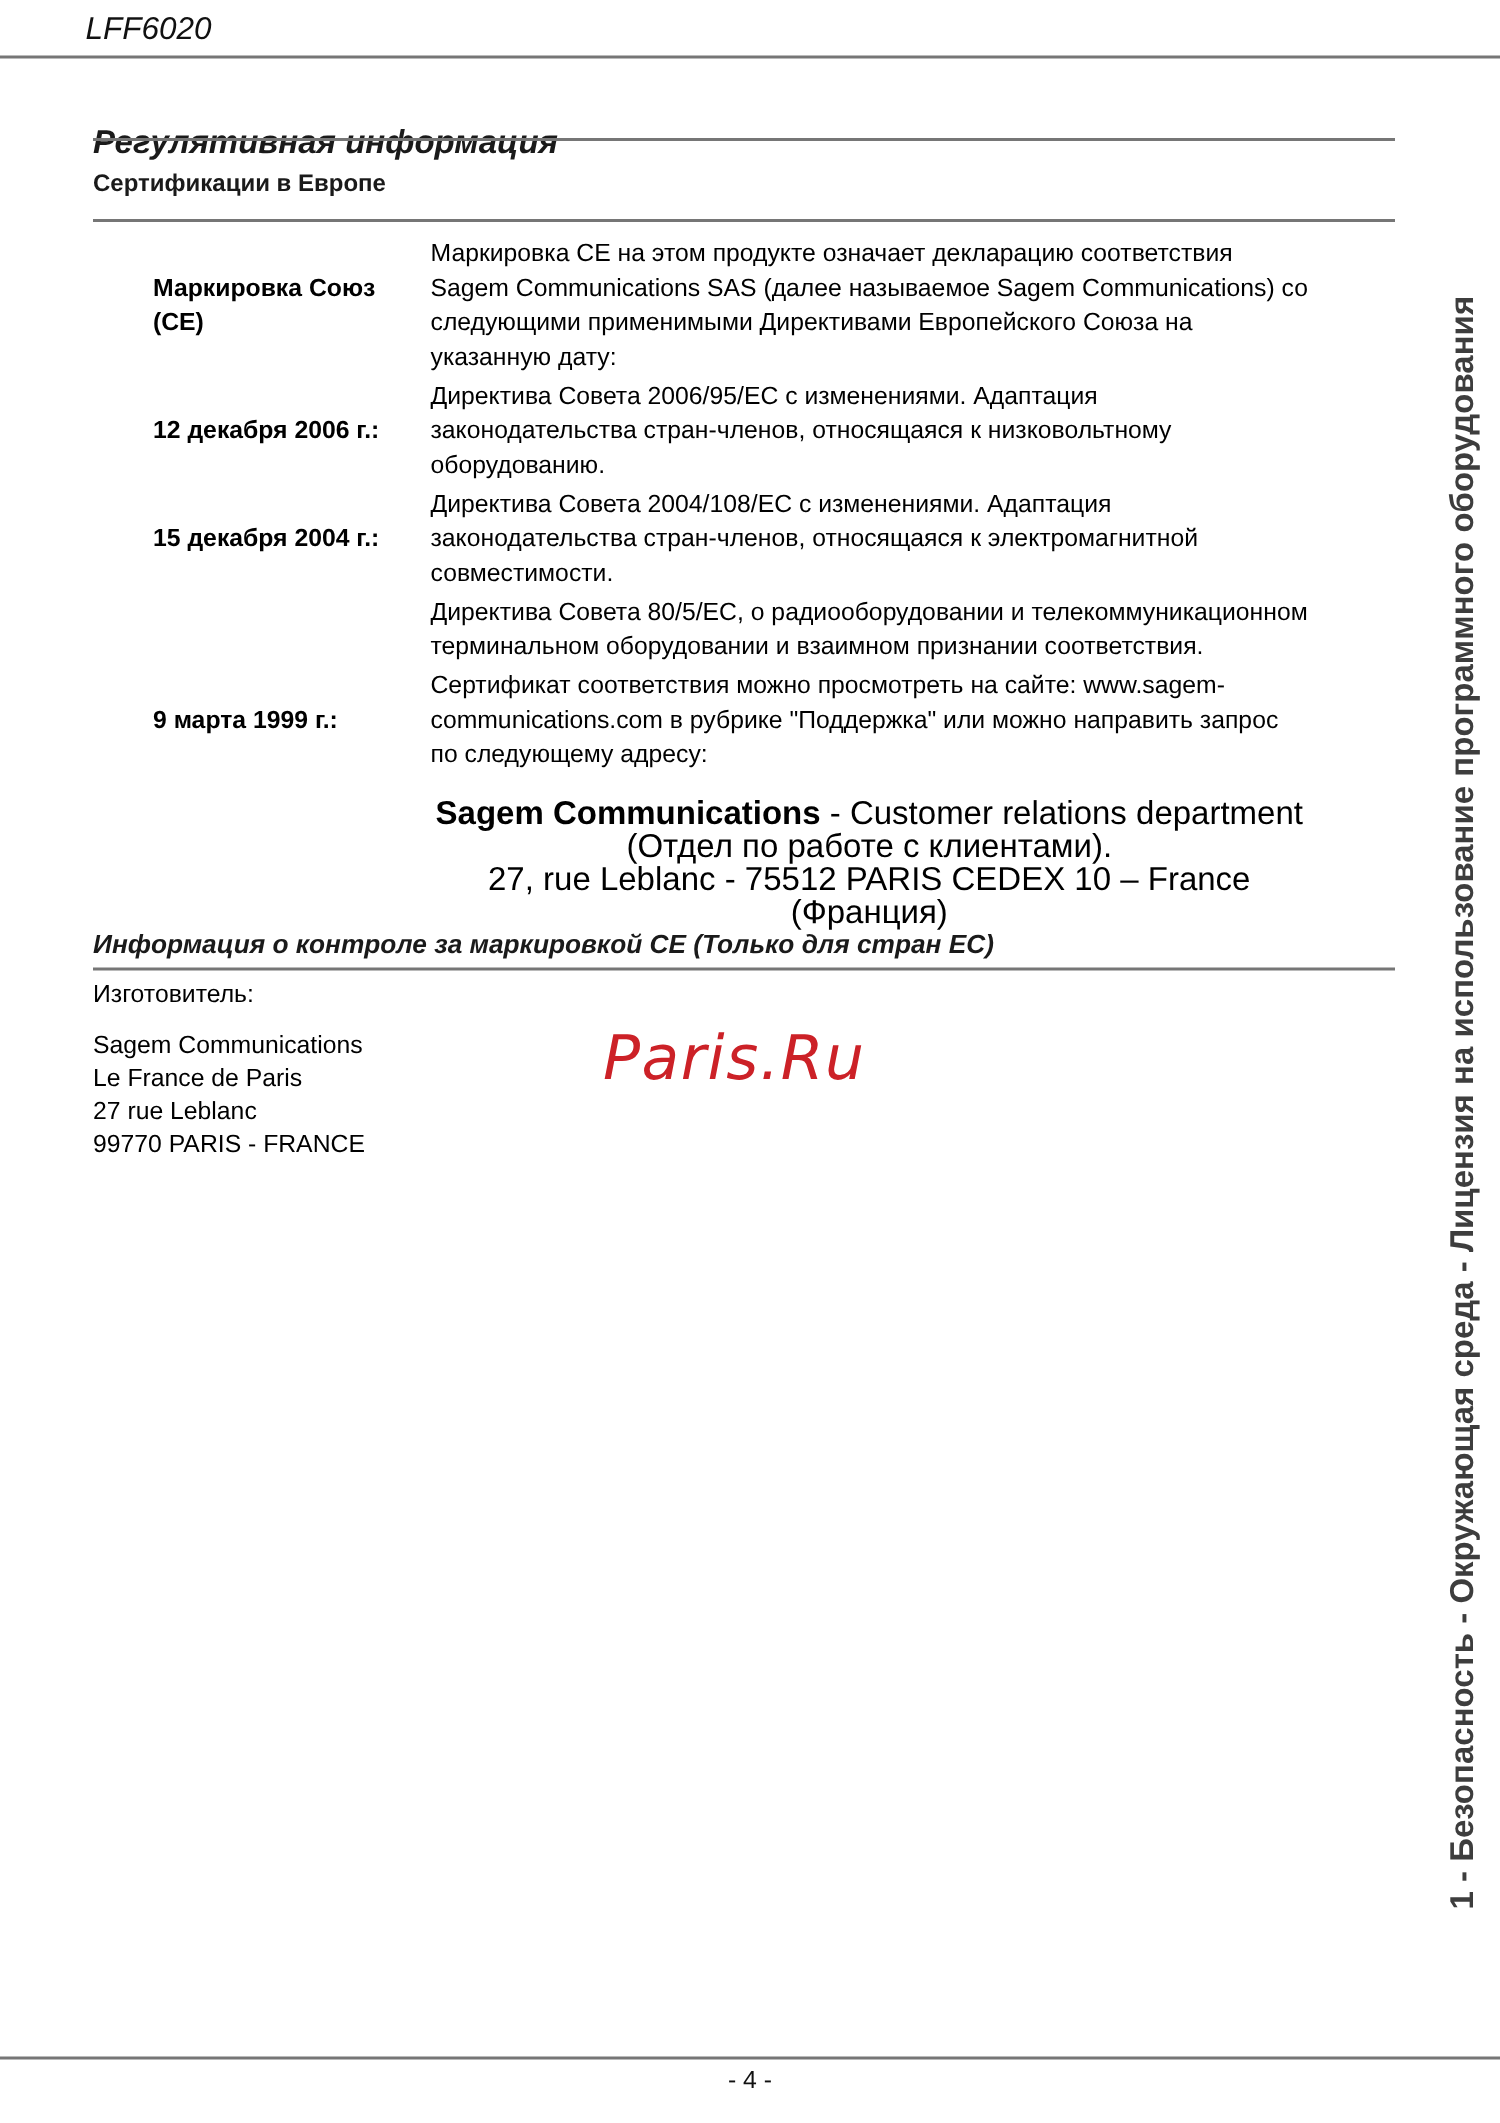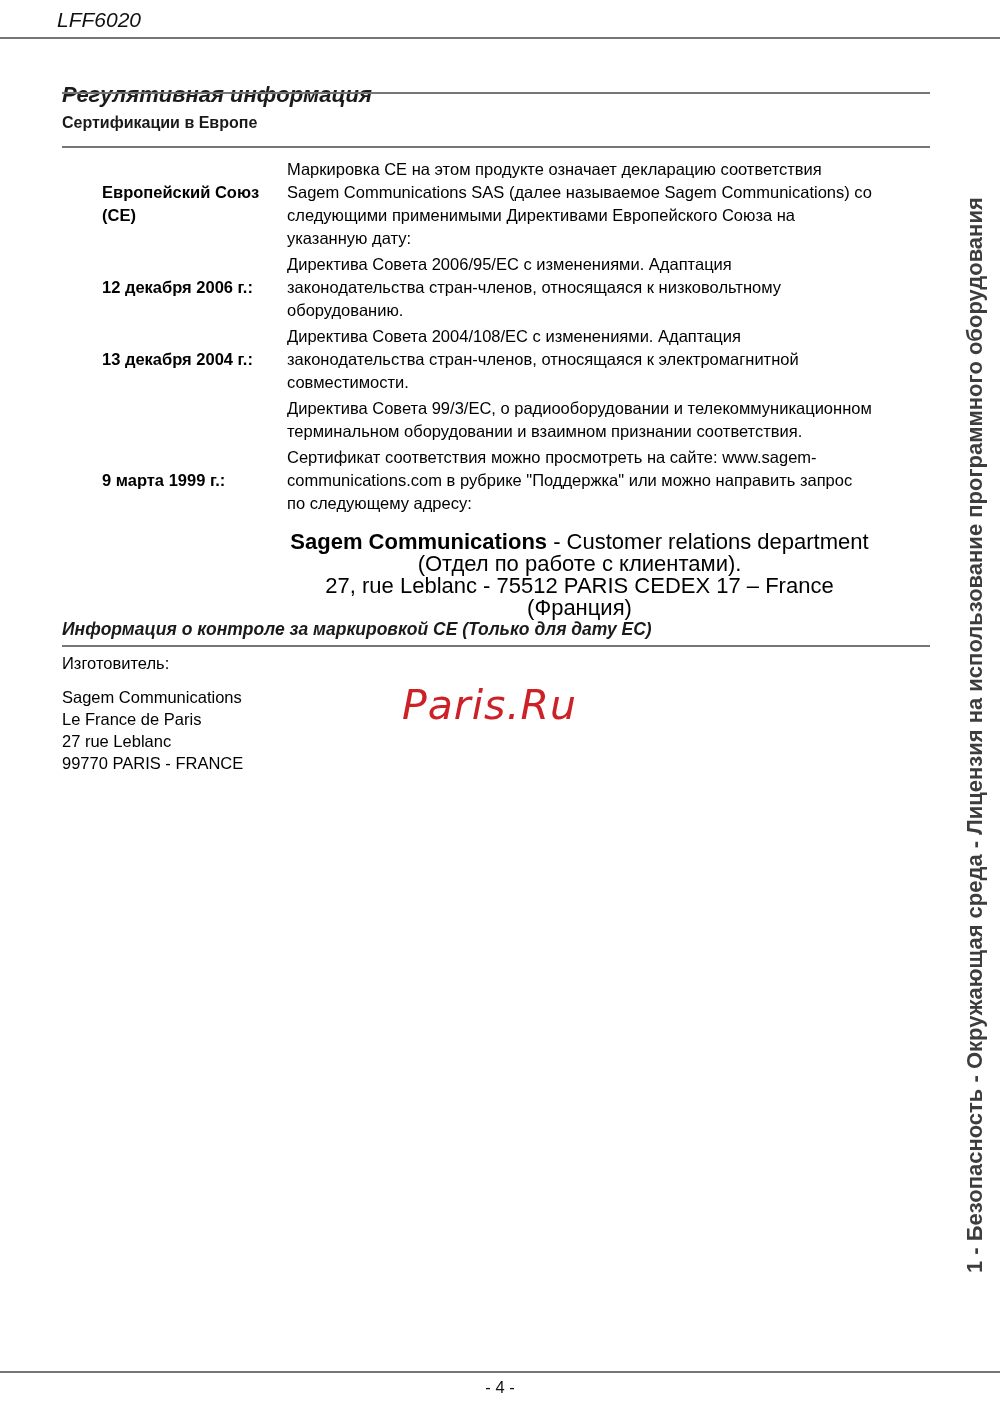--- a/index.html
+++ b/index.html
@@ -86,48 +86,48 @@
   <div class="rule rule-full" style="top:37px;"></div>
 
   <div class="doc-title">Регулятивная информация</div>
   <div class="rule rule-content" style="top:92px;"></div>
 
   <div class="section-heading">Сертификации в Европе</div>
   <div class="rule rule-content" style="top:146px;"></div>
 
   <div class="cert-table">
     <div class="cert-row">
-      <div class="cert-label">Европейский Союз
+      <div class="cert-label">Маркировка Союз
 (CE)</div>
       <div class="cert-text">Маркировка CE на этом продукте означает декларацию соответствия Sagem Communications SAS (далее называемое Sagem Communications) со следующими применимыми Директивами Европейского Союза на указанную дату:</div>
     </div>
     <div class="cert-row">
       <div class="cert-label">12 декабря 2006 г.:</div>
       <div class="cert-text">Директива Совета 2006/95/EC с изменениями. Адаптация законодательства стран-членов, относящаяся к низковольтному оборудованию.</div>
     </div>
     <div class="cert-row">
-      <div class="cert-label">13 декабря 2004 г.:</div>
+      <div class="cert-label">15 декабря 2004 г.:</div>
       <div class="cert-text">Директива Совета 2004/108/EC с изменениями.  Адаптация законодательства стран-членов, относящаяся к электромагнитной совместимости.</div>
     </div>
     <div class="cert-row">
       <div class="cert-label"></div>
-      <div class="cert-text">Директива Совета 99/3/EC, о радиооборудовании и телекоммуникационном терминальном оборудовании и взаимном признании соответствия.</div>
+      <div class="cert-text">Директива Совета 80/5/EC, о радиооборудовании и телекоммуникационном терминальном оборудовании и взаимном признании соответствия.</div>
     </div>
     <div class="cert-row">
       <div class="cert-label">9 марта 1999 г.:</div>
       <div class="cert-text">Сертификат соответствия можно просмотреть на сайте: www.sagem-communications.com в рубрике "Поддержка" или можно направить запрос по следующему адресу:</div>
     </div>
   </div>
 
   <div class="contact-block">
     <span class="contact-name">Sagem Communications</span><span> - Customer relations department (Отдел по работе с клиентами).</span>
-    <div>27, rue Leblanc - 75512 PARIS CEDEX 17 – France (Франция)</div>
+    <div>27, rue Leblanc - 75512 PARIS CEDEX 10 – France (Франция)</div>
   </div>
 
-  <div class="subsection-heading">Информация о контроле за маркировкой CE (Только для дату ЕС)</div>
+  <div class="subsection-heading">Информация о контроле за маркировкой CE (Только для стран ЕС)</div>
   <div class="rule rule-content" style="top:645px;"></div>
 
   <div class="manufacturer-label">Изготовитель:</div>
 
   <div class="address-block">
     <div>Sagem Communications</div>
     <div>Le France de Paris</div>
     <div>27 rue Leblanc</div>
     <div>99770 PARIS - FRANCE</div>
   </div>

